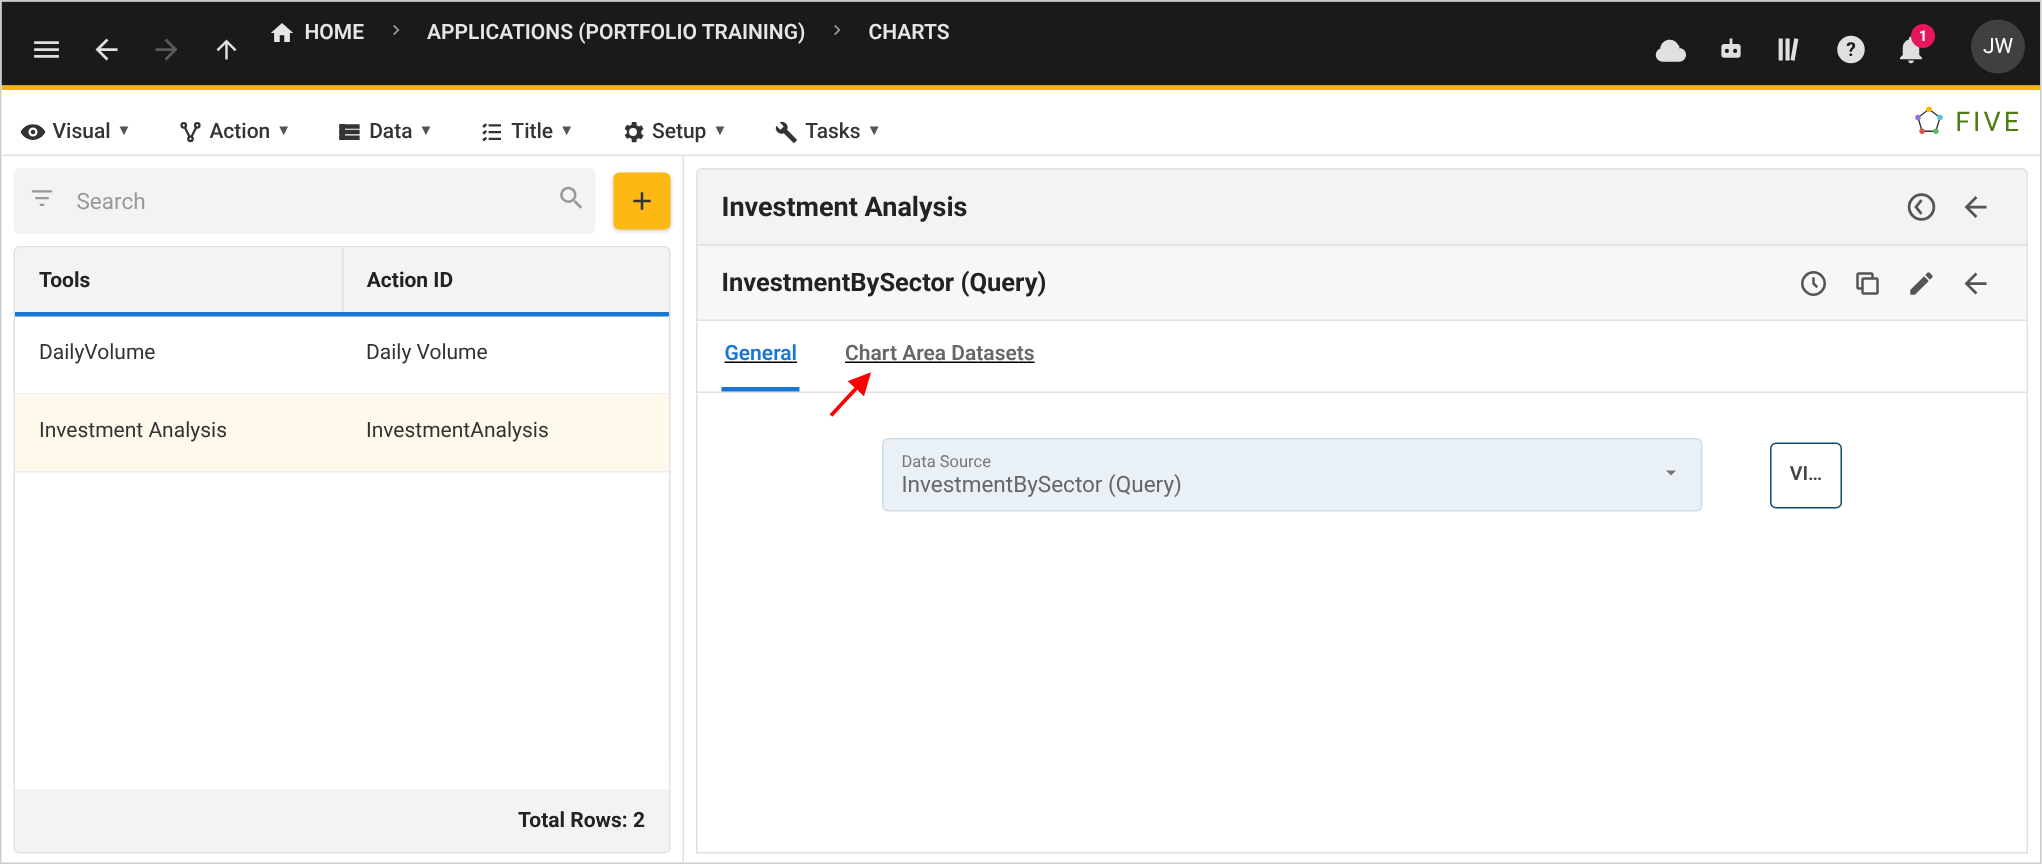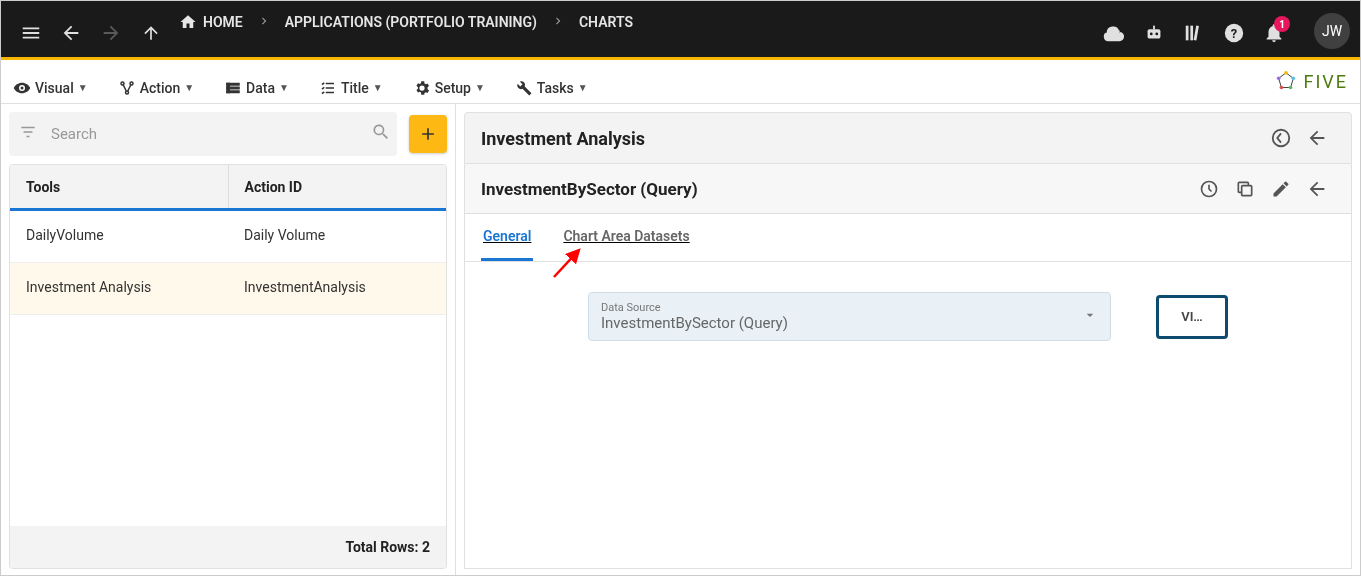--- a/index.html
+++ b/index.html
@@ -56,21 +56,21 @@
   .tabs { border-left: 1px solid #e0e0e0; border-right: 1px solid #e0e0e0; border-bottom: 1px solid #e0e0e0; height: 48px; display: flex; align-items: center; padding: 0 16px; gap: 28px; font-size: 14px; font-weight: 600; text-decoration: underline;}
   .tab { color: #666; cursor: pointer; padding: 14px 2px; border-bottom: 3px solid transparent;}
   .tab.active { color: #1976d2; border-bottom: 3px solid #1976d2; }
   
   .detail-body { border-left: 1px solid #e0e0e0; border-right: 1px solid #e0e0e0; border-bottom: 1px solid #e0e0e0; flex: 1; padding: 30px 16px; display: flex; align-items: flex-start; justify-content: center;}
   .form-row { display: flex; gap: 24px; align-items: center; width: 640px; position: relative;}
   .form-field { flex: 1; background: #eaf1f6; border: 1px solid #d0dde6; border-radius: 4px; padding: 8px 40px 8px 12px; position: relative;}
   .form-field .lbl { font-size: 11px; color: #777; }
   .form-field .val { font-size: 15px; color: #666; }
   .form-field .chev { position: absolute; right: 12px; top: 50%; transform: translateY(-50%); color: #777;}
-  .view-btn { border: 3px solid #0c4a6e; border-radius: 4px; height: 44px; width: 72px; display: flex; align-items: center; justify-content: center; font-size: 13px; font-weight: 600; color: #444; overflow: hidden; cursor: pointer; margin-left: 21px;}
+  .view-btn { border: 1px solid #0c4a6e; border-radius: 4px; height: 44px; width: 48px; display: flex; align-items: center; justify-content: center; font-size: 13px; font-weight: 600; color: #444; overflow: hidden; cursor: pointer; margin-left: 21px;}
   
   .arrow-annotation { position: absolute; left: 85px; bottom: -20px; color: #ff0000; pointer-events: none; }
   .tabs-wrap { position: relative; }
 </style>
 </head>
 <body>
 
 <div class="topbar">
   <div class="icon-btn">
     <svg width="22" height="22" viewBox="0 0 24 24">

